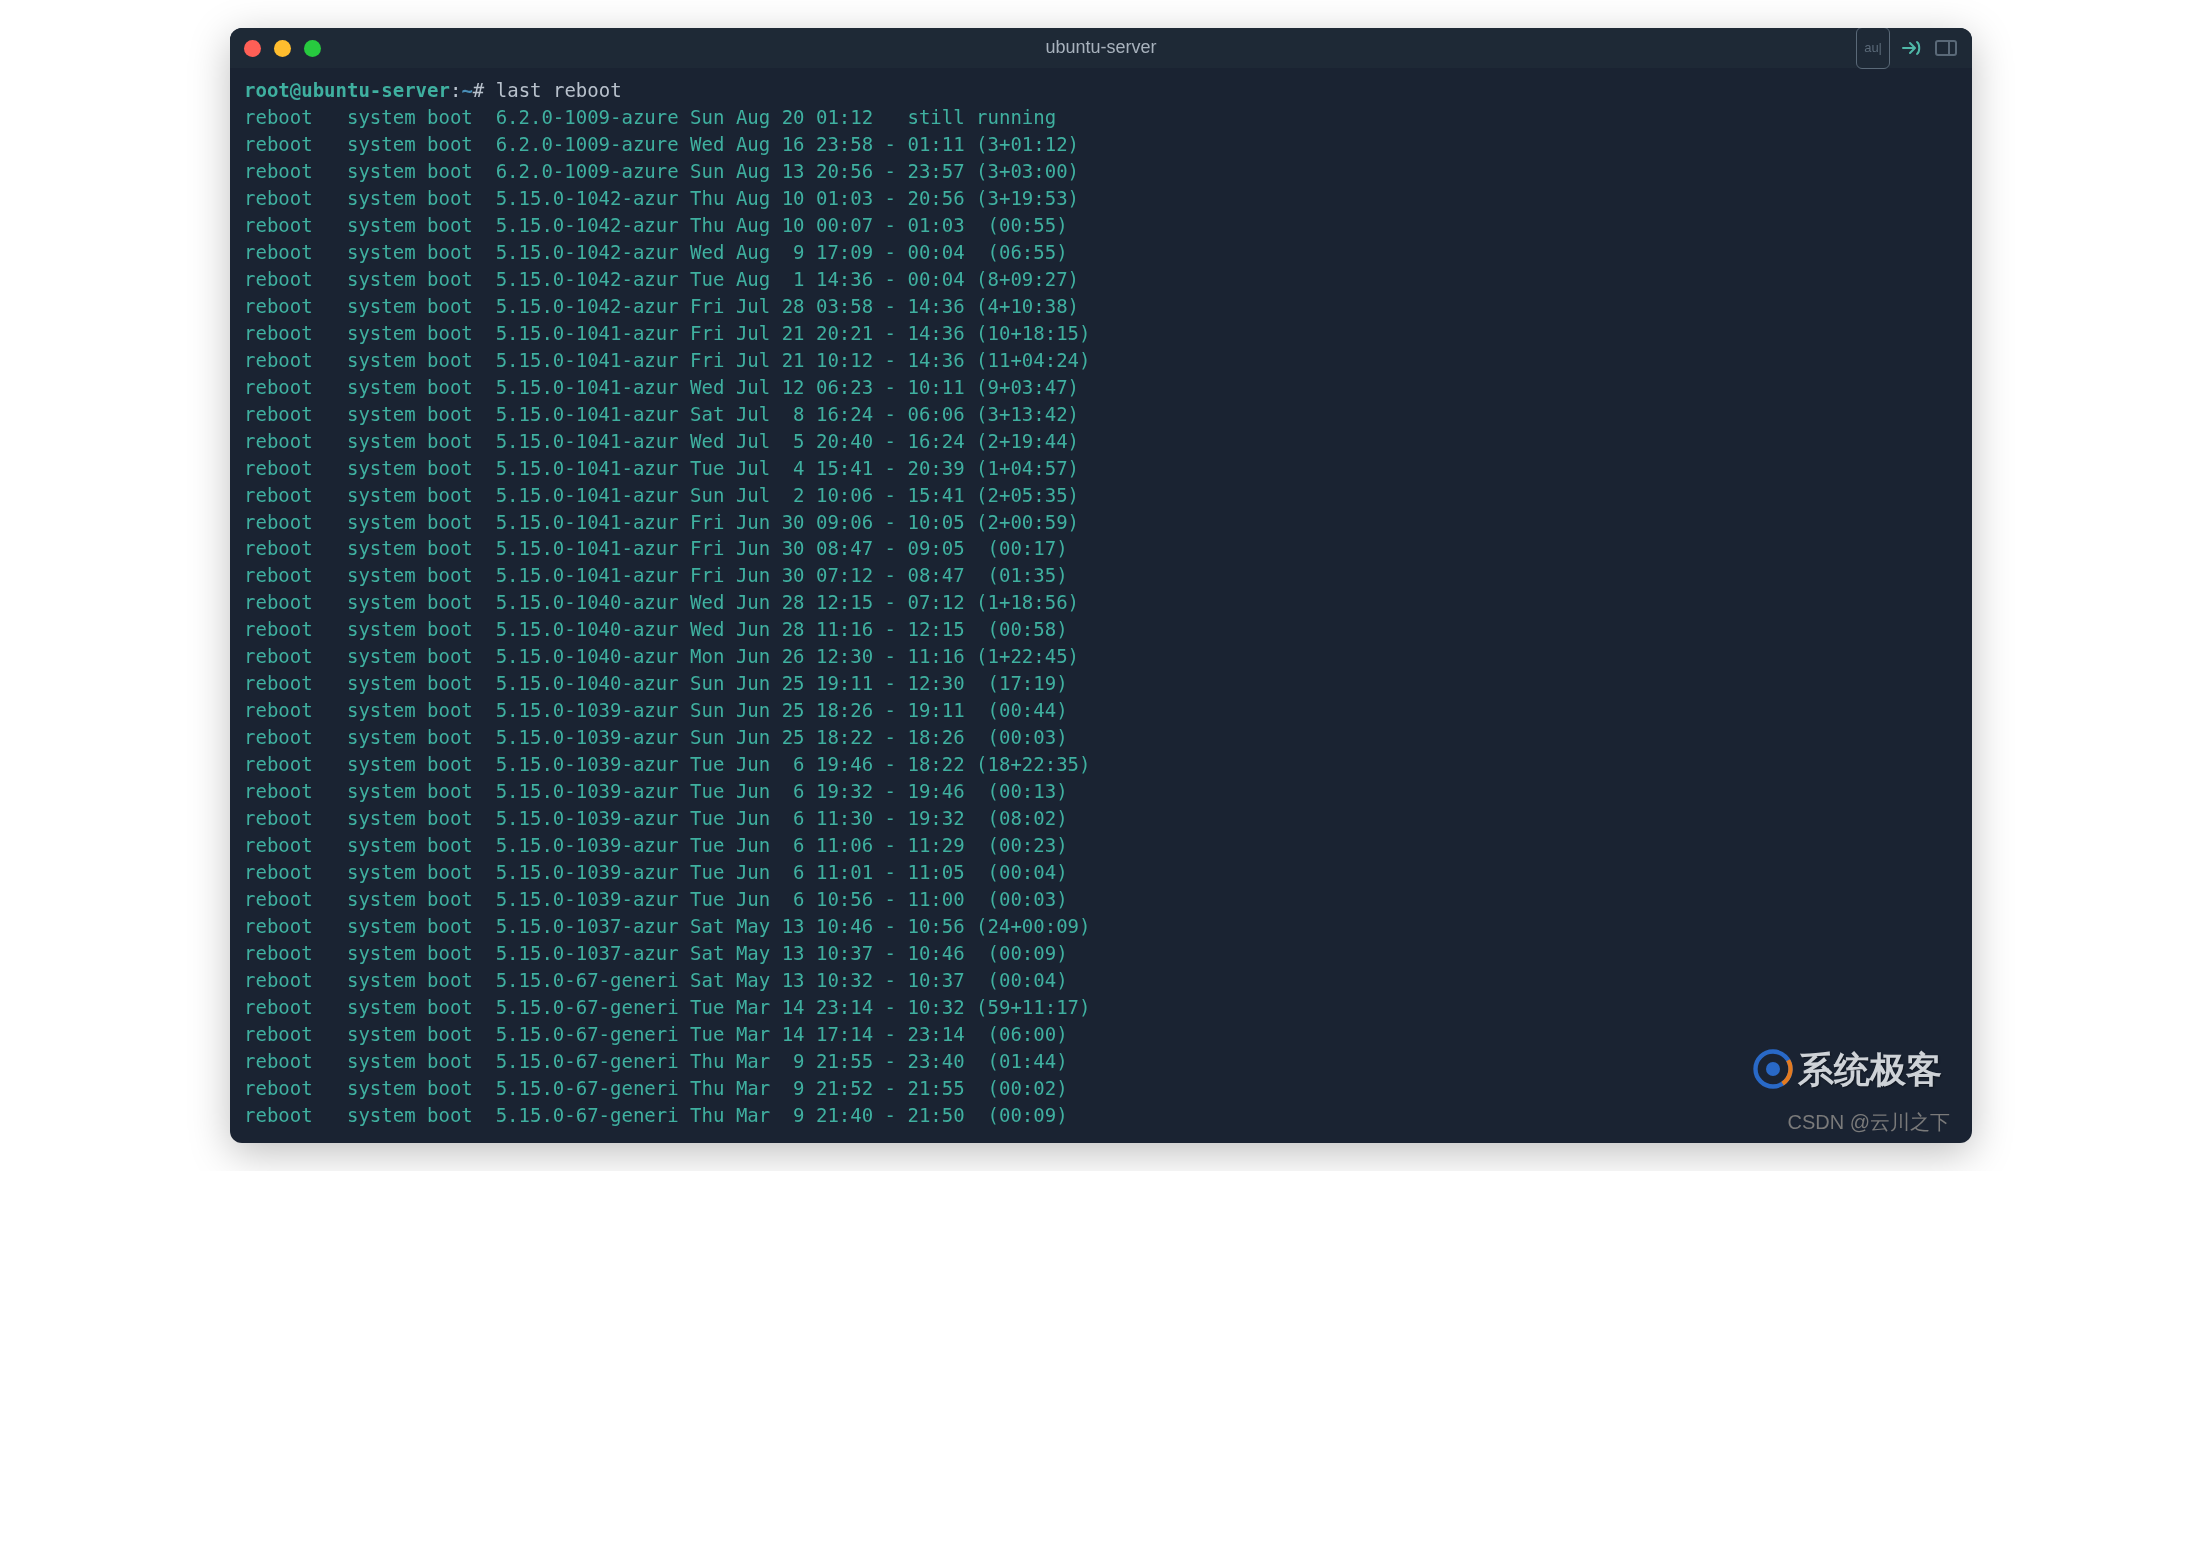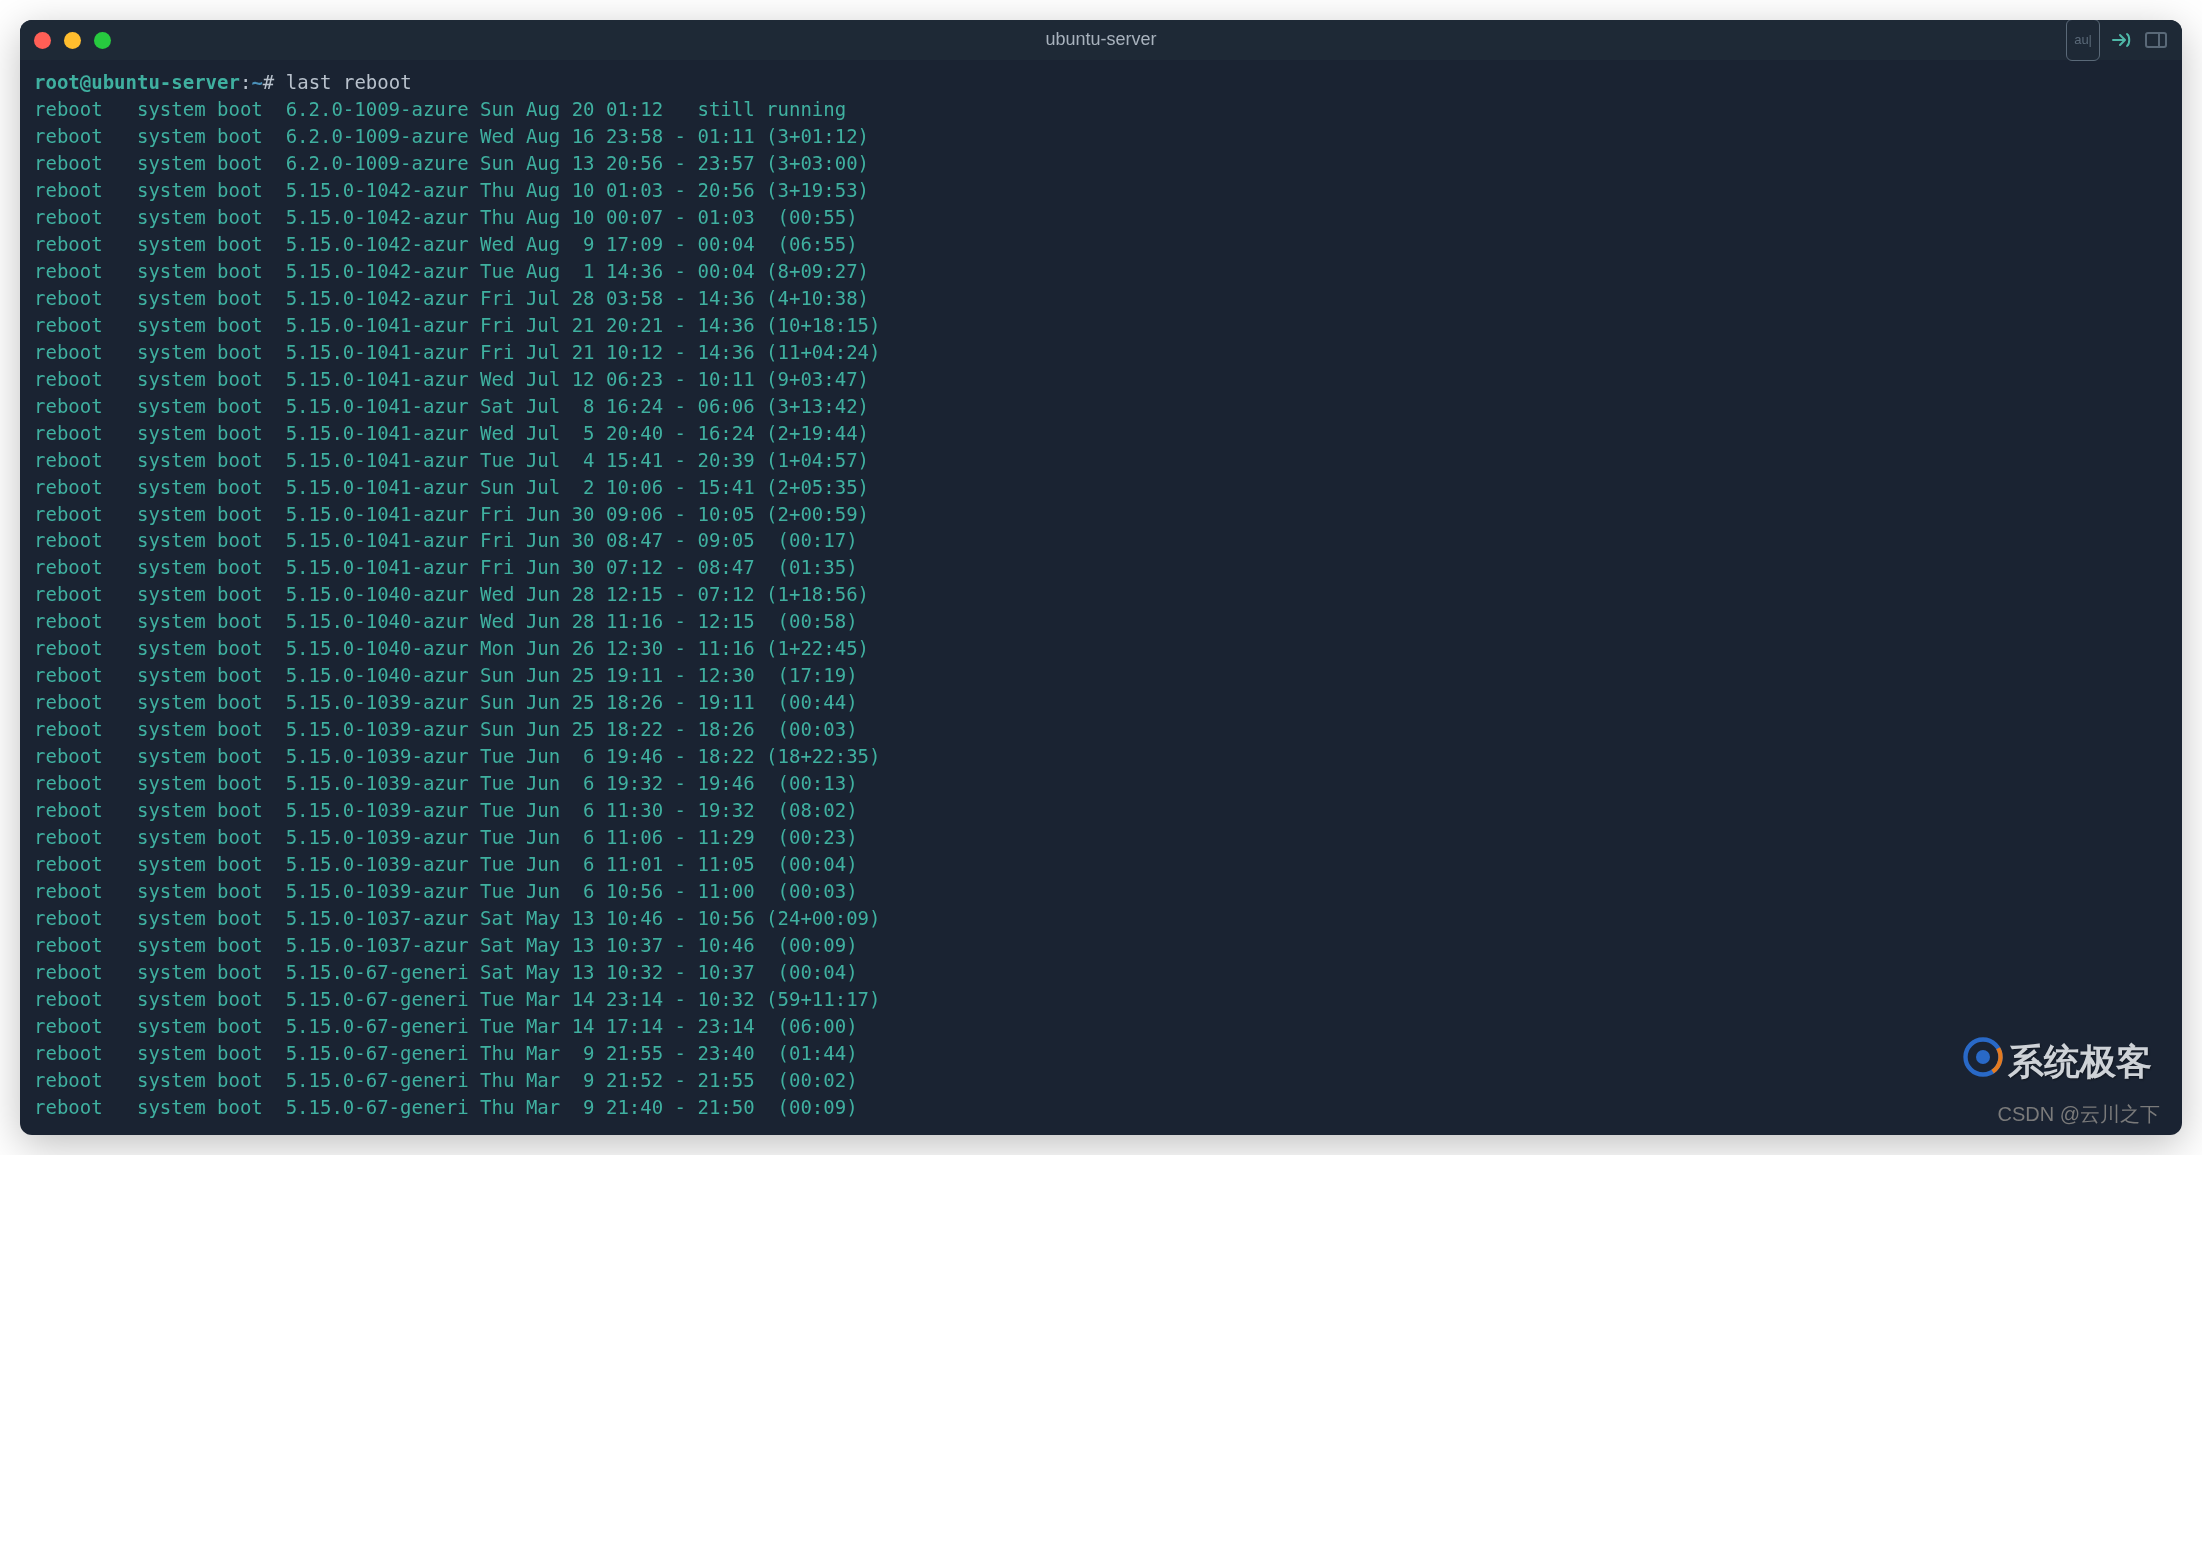--- a/index.html
+++ b/index.html
@@ -23,22 +23,22 @@
   * { box-sizing: border-box; }
   body {
     margin: 0;
     padding: 20px;
     background: #ffffff;
     font-family: "Menlo", "Consolas", "DejaVu Sans Mono", monospace;
     font-size: 19px;
     line-height: 1.42;
   }
   .window {
-    width: 2162px;
-    margin: 0 auto;
+    width: 1742px;
+    margin: 8px auto;
     background: var(--bg);
     border-radius: var(--border-radius);
     overflow: hidden;
     box-shadow: 0 10px 40px rgba(0,0,0,0.25);
     position: relative;
   }
   .titlebar {
     position: relative;
     height: 40px;
     background: var(--titlebar-bg);
@@ -92,21 +92,21 @@
   .prompt-line .host { color: var(--fg-prompt-host); font-weight: bold;}
   .prompt-line .colon { color: #b8c1cc; }
   .prompt-line .path { color: var(--fg-prompt-path); font-weight: bold;}
   .prompt-line .hash { color: #b8c1cc; }
   .prompt-line .cmd { color: #b8c1cc; }
   .watermark {
     position: absolute;
     right: 30px;
     bottom: 48px;
     display: flex;
-    align-items: flex-start;
+    align-items: center;
     gap: 4px;
     opacity: 0.95;
   }
   .watermark svg { width: 42px; height: 42px; }
   .watermark-text {
     font-family: "Microsoft YaHei", "PingFang SC", sans-serif;
     font-size: 36px;
     font-weight: bold;
     color: #d8dce0;
     text-shadow: 1px 1px 2px rgba(0,0,0,0.4);

